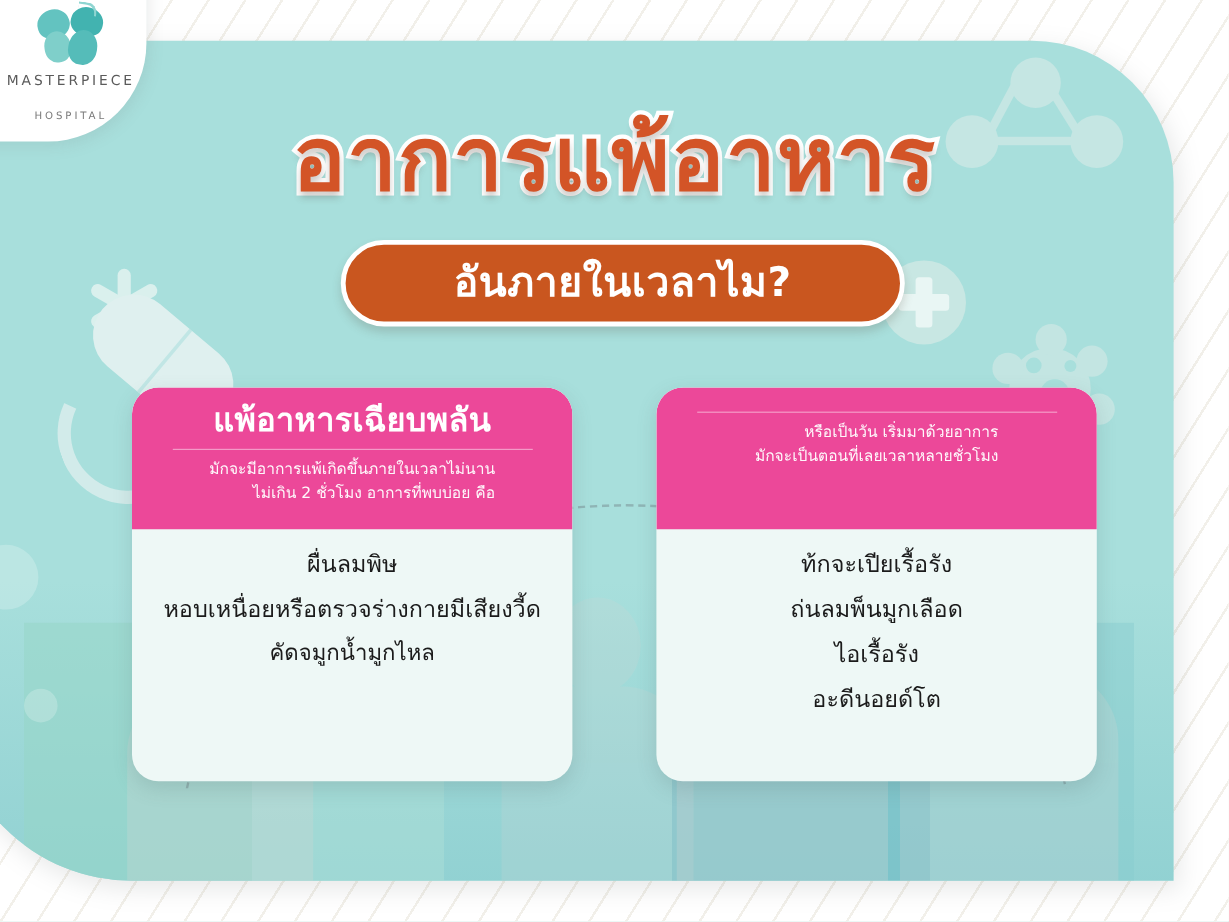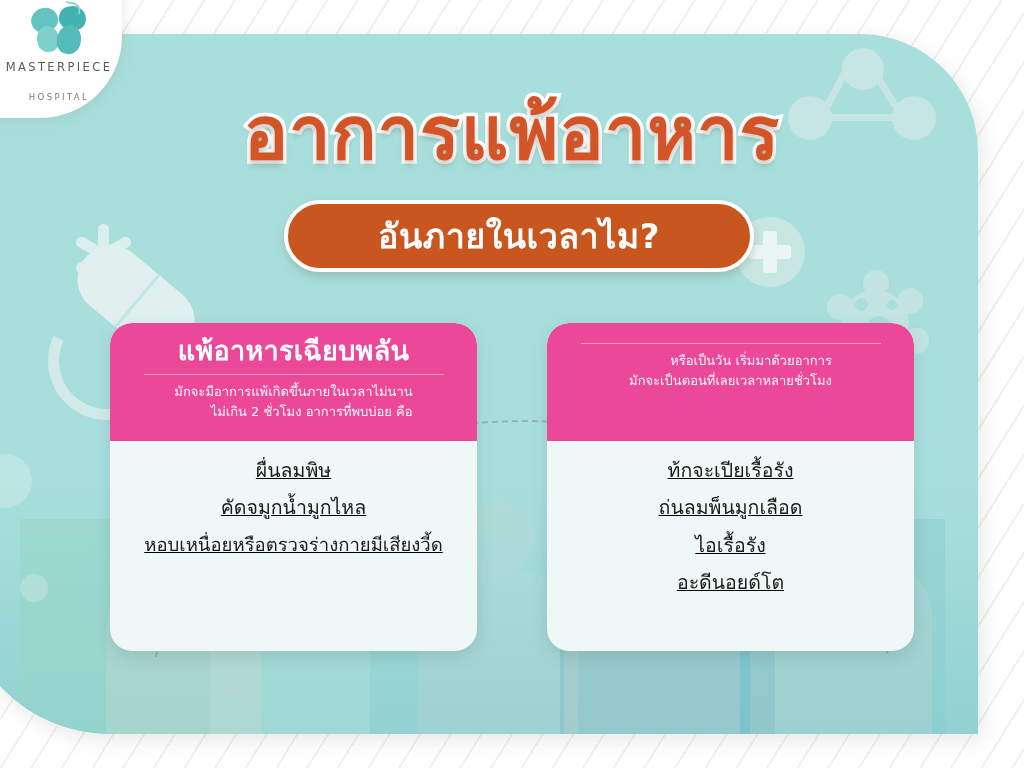--- a/index.html
+++ b/index.html
@@ -360,21 +360,20 @@
     opacity: .96;
   }
 
   .card-body {
     position: relative;
     padding-top: 16px;
     display: flex;
     flex-direction: column;
     align-items: center;
     gap: 9px;
-    text-decoration: underline;
   }
   .card-item {
     color: #1b1b1b;
     font-size: 19.5px;
     line-height: 1.45;
     text-align: center;
     white-space: nowrap;
   }
   .card-left .card-item:last-child { font-size: 18.5px; }
 </style>
@@ -481,22 +480,22 @@
     <div class="card-header">
       <div class="card-title">แพ้อาหารเฉียบพลัน</div>
       <div class="card-rule"></div>
       <div class="card-sub">
         <div>มักจะมีอาการแพ้เกิดขึ้นภายในเวลาไม่นาน</div>
         <div>ไม่เกิน 2 ชั่วโมง อาการที่พบบ่อย คือ</div>
       </div>
     </div>
     <div class="card-body">
       <div class="card-item">ผื่นลมพิษ</div>
+      <div class="card-item">หอบเหนื่อยหรือตรวจร่างกายมีเสียงวี้ด</div>
       <div class="card-item">คัดจมูกน้ำมูกไหล</div>
-      <div class="card-item">หอบเหนื่อยหรือตรวจร่างกายมีเสียงวี้ด</div>
     </div>
   </div>
 
   <div class="card card-right">
     <div class="card-header">
       <div class="card-rule"></div>
       <div class="card-sub">
         <div>หรือเป็นวัน เริ่มมาด้วยอาการ</div>
         <div>มักจะเป็นตอนที่เลยเวลาหลายชั่วโมง</div>
       </div>

